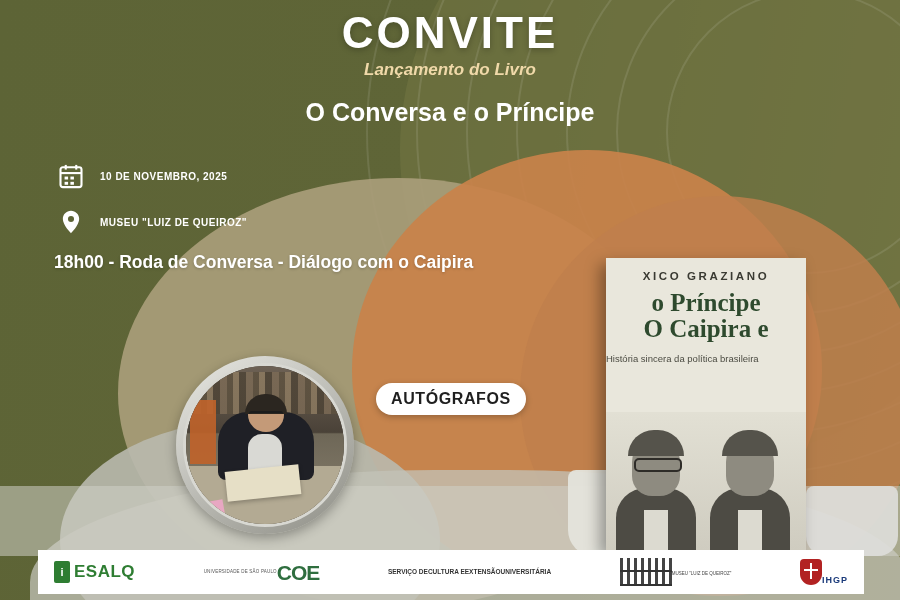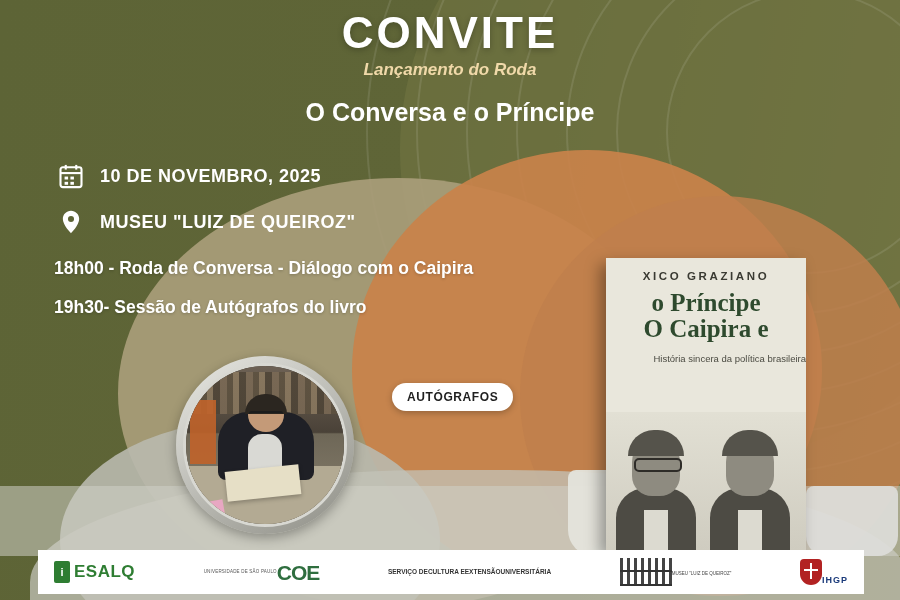--- a/index.html
+++ b/index.html
@@ -172,30 +172,30 @@
   }
   .info-icon {
     width: 34px;
     height: 34px;
     margin-right: 12px;
     display: flex;
     align-items: center;
     justify-content: center;
   }
   .info-label {
-    font-size: 18px;
+    font-size: 10px;
     font-weight: bold;
     letter-spacing: .5px;
   }
 
   
   .schedule {
     position: absolute;
     left: 54px;
-    top: 258px;
+    top: 252px;
     color: #ffffff;
   }
   .sched-line {
     font-size: 17.5px;
     font-weight: bold;
     margin-bottom: 18px;
     text-shadow: 0 1px 3px rgba(0,0,0,.22);
   }
 
   
@@ -264,25 +264,25 @@
     background: #e8a7c2; transform: rotate(-10deg);
   }
   .ph-orange-l {
     position: absolute; left: 4px; top: 34px; width: 26px; height: 64px;
     background: #c0632a; opacity: .9;
   }
 
   
   .pill {
     position: absolute;
-    left: 392px;
+    left: 376px;
     top: 383px;
     background: #ffffff;
     color: #1f1f1f;
-    font-size: 12px;
+    font-size: 16px;
     font-weight: bold;
     letter-spacing: .6px;
     padding: 7px 15px;
     border-radius: 16px;
     box-shadow: 0 2px 6px rgba(0,0,0,.25);
   }
 
   
   .book {
     position: absolute;
@@ -305,21 +305,21 @@
   .book-title {
     text-align: center;
     margin-top: 8px;
     font-family: "Liberation Serif", serif;
     font-size: 25px;
     line-height: 1.05;
     color: #2e4a2e;
     font-weight: bold;
   }
   .book-sub {
-    text-align: right;
+    text-align: left;
     margin-top: 10px;
     font-size: 9.5px;
     color: #4b4b42;
   }
   .book-faces {
     position: absolute;
     left: 0; bottom: 0; width: 200px; height: 138px;
     background: linear-gradient(180deg, #e2e0d4 0%, #cfccc0 100%);
   }
   .face {
@@ -439,21 +439,21 @@
   <div class="blob-orange"></div>
   <div class="blob-orange2"></div>
   <div class="blob-grey"></div>
   <div class="blob-grey2"></div>
   <div class="table-surface"></div>
   <div class="cup"></div>
   <div class="cup2"></div>
 
   <div class="header">
     <div class="title-main">CONVITE</div>
-    <div class="title-sub">Lançamento do Roda</div>
+    <div class="title-sub">Lançamento do Livro</div>
     <div class="title-book">O Conversa e o Príncipe</div>
   </div>
 
   <div class="info">
     <div class="info-row">
       <span class="info-icon">
         <svg width="28" height="28" viewBox="0 0 24 24" fill="none" stroke="#ffffff" stroke-width="1.8">
           <rect x="3" y="4.5" width="18" height="17" rx="2"></rect>
           <line x1="3" y1="9.5" x2="21" y2="9.5"></line>
           <line x1="7.5" y1="2.5" x2="7.5" y2="6.5"></line>
@@ -472,21 +472,20 @@
           <path d="M12 2.4c-3.9 0-7 3.1-7 7 0 5.2 7 12.2 7 12.2s7-7 7-12.2c0-3.9-3.1-7-7-7z" fill="#ffffff"></path>
           <circle cx="12" cy="9.4" r="2.6" fill="#5d6436"></circle>
         </svg>
       </span>
       <span class="info-label">MUSEU "LUIZ DE QUEIROZ"</span>
     </div>
   </div>
 
   <div class="schedule">
     <div class="sched-line">18h00 - Roda de Conversa - Diálogo com o Caipira</div>
-    <div class="sched-line">19h30- Sessão de Autógrafos do livro</div>
   </div>
 
   <div class="photo-wrap">
     <div class="photo-inner">
       <div class="ph-bg-shelf"></div>
       <div class="ph-books"></div>
       <div class="ph-orange-l"></div>
       <div class="ph-desk"></div>
       <div class="ph-body"></div>
       <div class="ph-shirt"></div>

